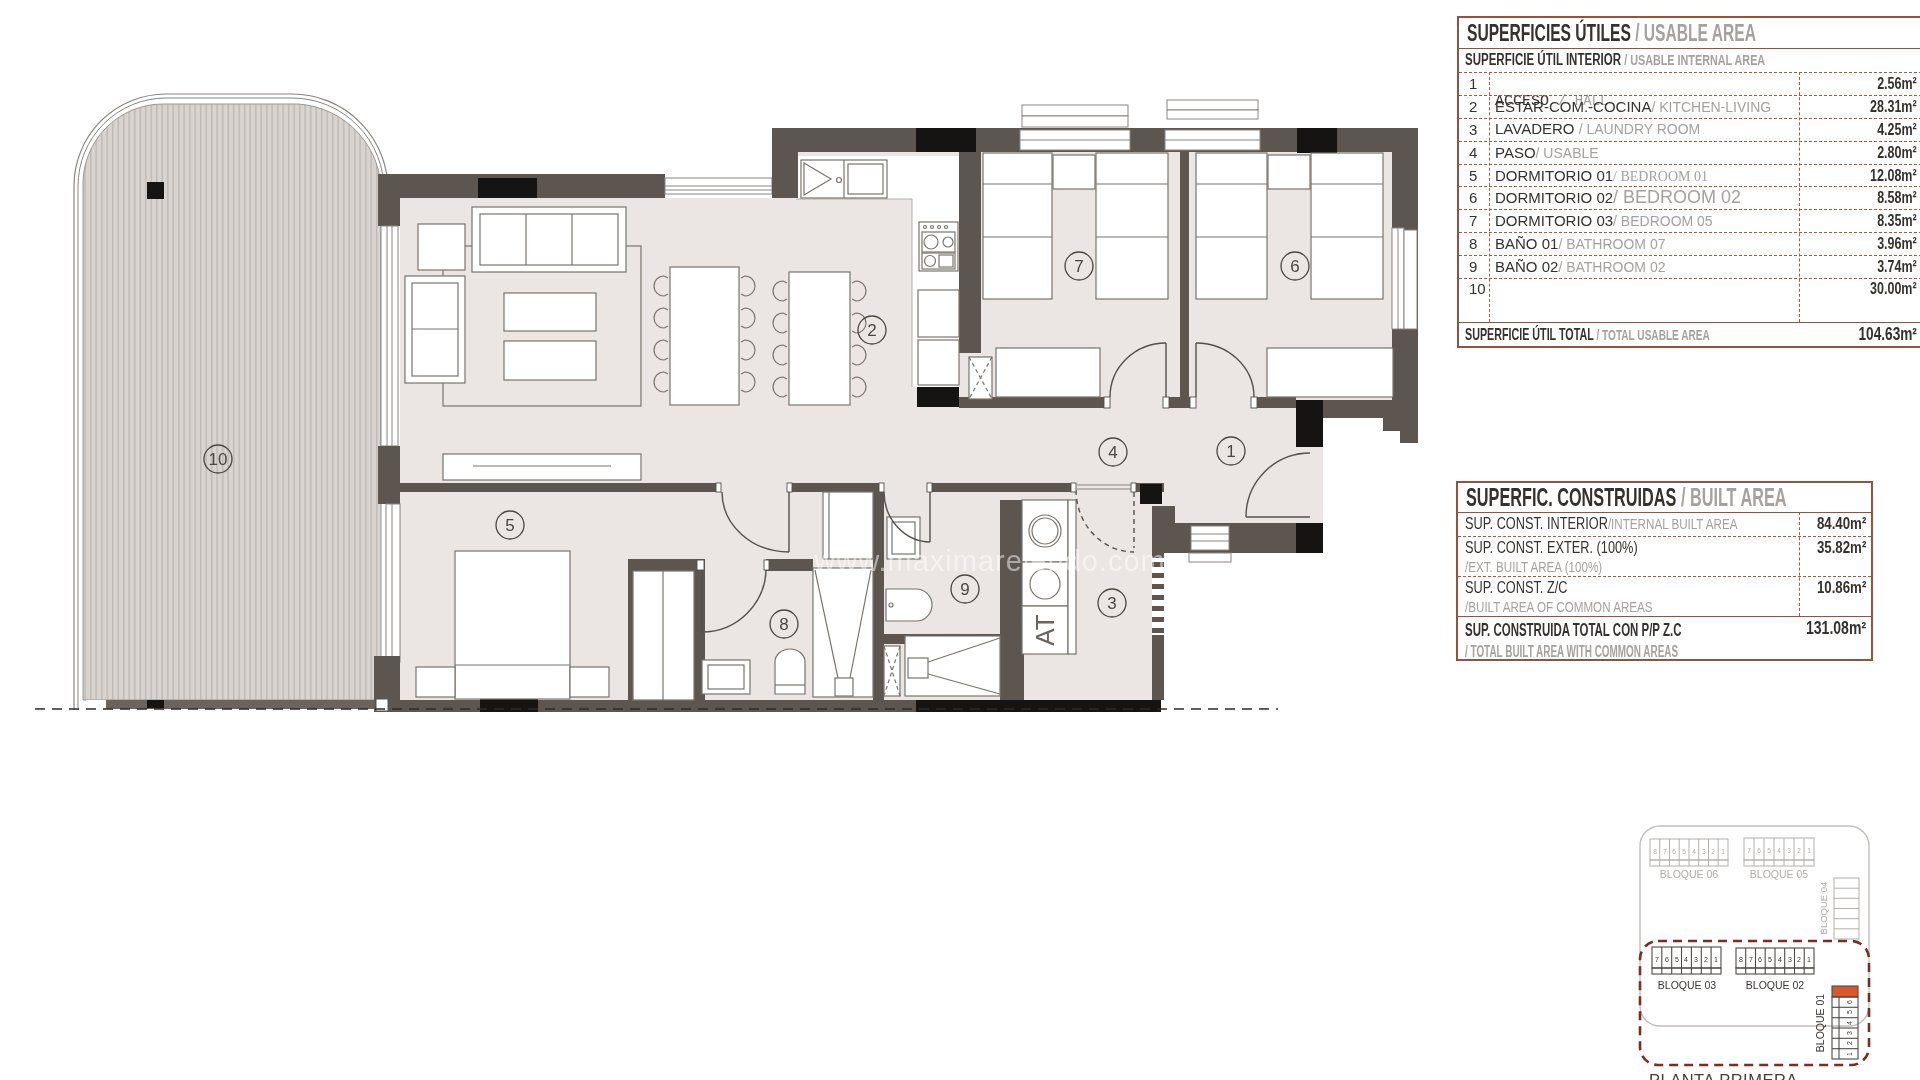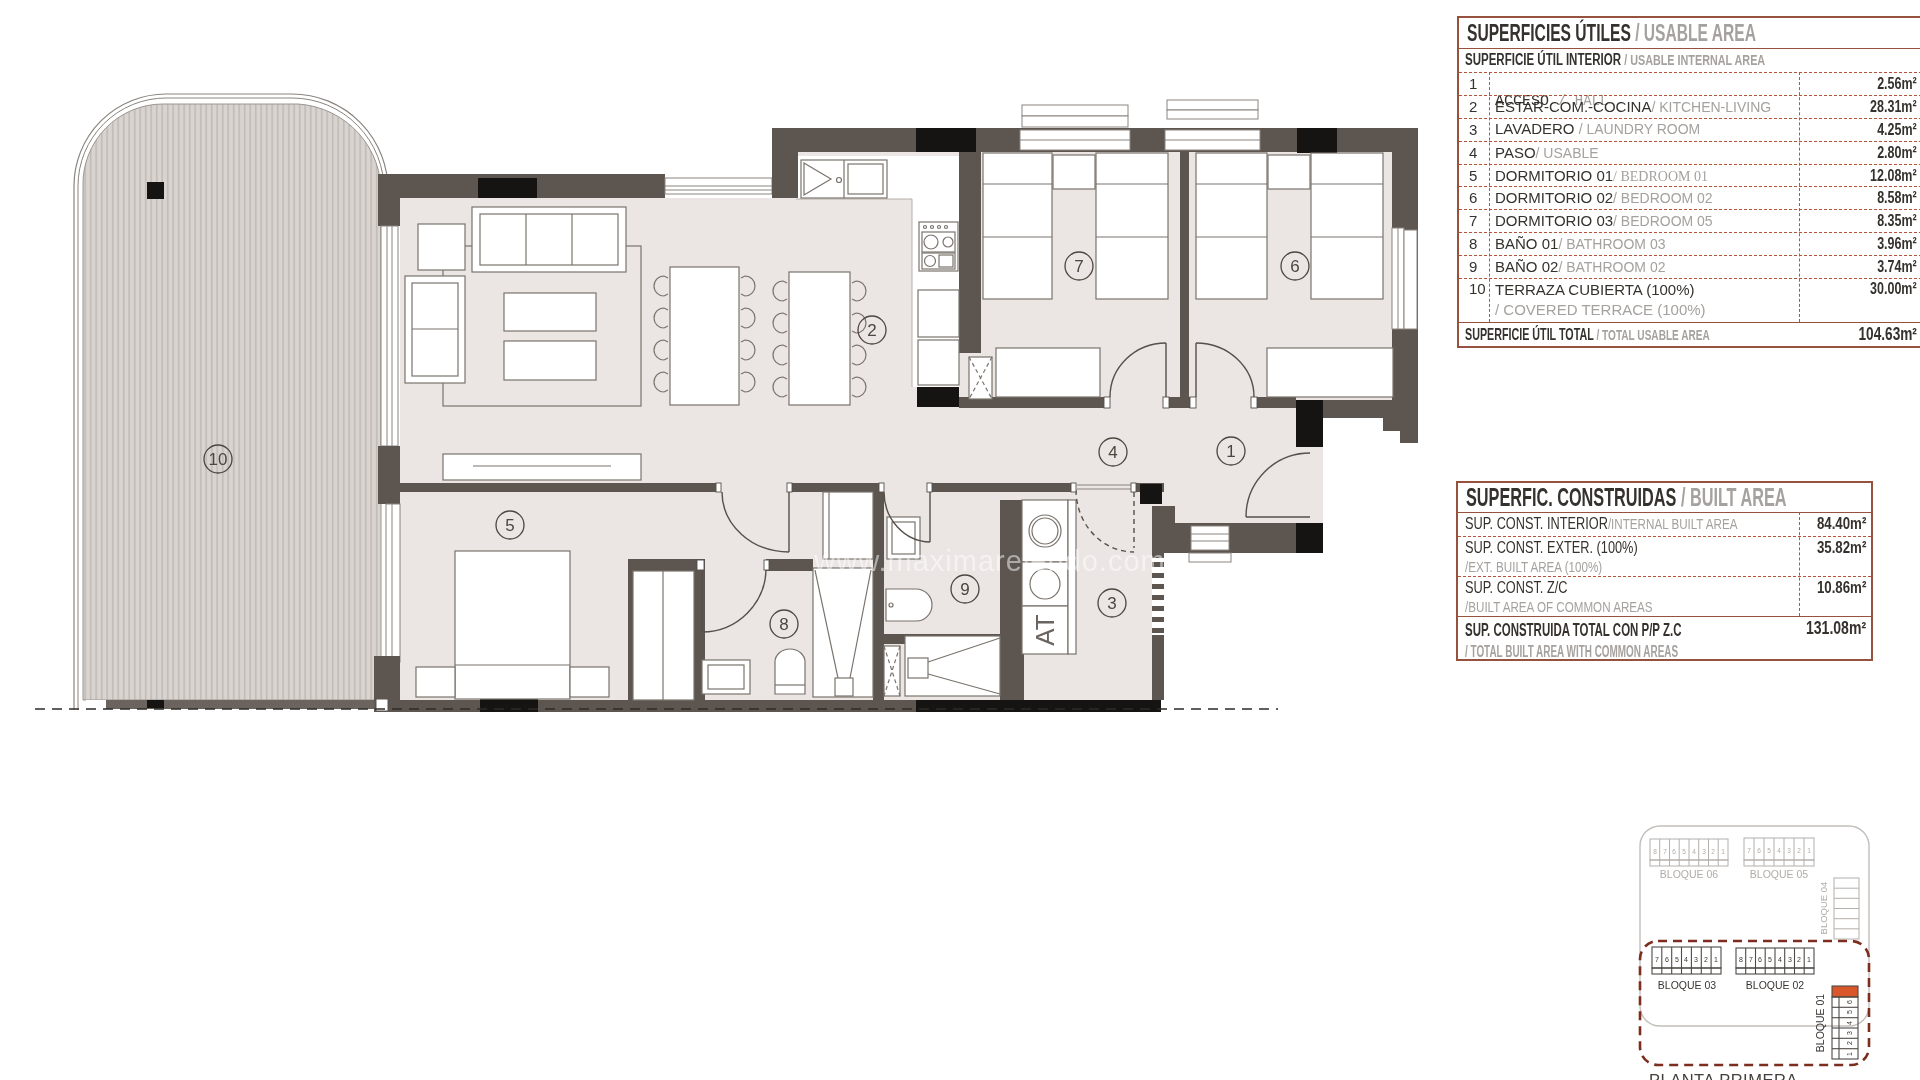--- a/index.html
+++ b/index.html
@@ -570,41 +570,40 @@
 <div class="abs dark" style="left:36px;top:122.7px;height:23px;line-height:23px;font-size:15px;white-space:nowrap;">PASO<span class="grey" style="font-size:14px;">/ USABLE</span></div>
 <div class="abs dark vx" style="right:5px;top:122.7px;height:23px;line-height:23px;font-size:16px;font-weight:bold;">2.80m²</div>
 
 <div class="abs" style="left:0;right:0;top:145.5px;border-top:1.5px dashed #b5523a;"></div>
 <div class="abs dark" style="left:10px;top:145.5px;height:23px;line-height:23px;font-size:15px;">5</div>
 <div class="abs dark" style="left:36px;top:145.5px;height:23px;line-height:23px;font-size:15px;white-space:nowrap;">DORMITORIO 01<span class="grey" style="font-size:14px;font-family:Liberation Serif, serif;">/ BEDROOM 01</span></div>
 <div class="abs dark vx" style="right:5px;top:145.5px;height:23px;line-height:23px;font-size:16px;font-weight:bold;">12.08m²</div>
 
 <div class="abs" style="left:0;right:0;top:168.4px;border-top:1.5px dashed #b5523a;"></div>
 <div class="abs dark" style="left:10px;top:168.4px;height:23px;line-height:23px;font-size:15px;">6</div>
-<div class="abs dark" style="left:36px;top:168.4px;height:23px;line-height:23px;font-size:15px;white-space:nowrap;">DORMITORIO 02<span class="grey" style="font-size:14px;">/ BEDROOM 02</span></div>
+<div class="abs dark" style="left:36px;top:168.4px;height:23px;line-height:23px;font-size:15px;white-space:nowrap;">DORMITORIO 02<span class="grey" style="font-size:18px;">/ BEDROOM 02</span></div>
 <div class="abs dark vx" style="right:5px;top:168.4px;height:23px;line-height:23px;font-size:16px;font-weight:bold;">8.58m²</div>
 
 <div class="abs" style="left:0;right:0;top:191.3px;border-top:1.5px dashed #b5523a;"></div>
 <div class="abs dark" style="left:10px;top:191.3px;height:23px;line-height:23px;font-size:15px;">7</div>
 <div class="abs dark" style="left:36px;top:191.3px;height:23px;line-height:23px;font-size:15px;white-space:nowrap;">DORMITORIO 03<span class="grey" style="font-size:14px;">/ BEDROOM 05</span></div>
 <div class="abs dark vx" style="right:5px;top:191.3px;height:23px;line-height:23px;font-size:16px;font-weight:bold;">8.35m²</div>
 
 <div class="abs" style="left:0;right:0;top:214.2px;border-top:1.5px dashed #b5523a;"></div>
 <div class="abs dark" style="left:10px;top:214.2px;height:23px;line-height:23px;font-size:15px;">8</div>
-<div class="abs dark" style="left:36px;top:214.2px;height:23px;line-height:23px;font-size:15px;white-space:nowrap;">BAÑO 01<span class="grey" style="font-size:14px;">/ BATHROOM 03</span></div>
+<div class="abs dark" style="left:36px;top:214.2px;height:23px;line-height:23px;font-size:15px;white-space:nowrap;">BAÑO 01<span class="grey" style="font-size:14px;">/ BATHROOM 07</span></div>
 <div class="abs dark vx" style="right:5px;top:214.2px;height:23px;line-height:23px;font-size:16px;font-weight:bold;">3.96m²</div>
 
 <div class="abs" style="left:0;right:0;top:237.1px;border-top:1.5px dashed #b5523a;"></div>
 <div class="abs dark" style="left:10px;top:237.1px;height:23px;line-height:23px;font-size:15px;">9</div>
 <div class="abs dark" style="left:36px;top:237.1px;height:23px;line-height:23px;font-size:15px;white-space:nowrap;">BAÑO 02<span class="grey" style="font-size:14px;">/ BATHROOM 02</span></div>
 <div class="abs dark vx" style="right:5px;top:237.1px;height:23px;line-height:23px;font-size:16px;font-weight:bold;">3.74m²</div>
 
 <div class="abs" style="left:0;right:0;top:260px;border-top:1.5px dashed #b5523a;"></div>
 <div class="abs dark" style="left:10px;top:262px;font-size:15px;">10</div>
-<div class="abs dark" style="left:36px;top:262px;font-size:15px;line-height:20px;white-space:nowrap;">TERRAZA CUBIERTA (100%)<br><span class="grey">/ COVERED TERRACE (100%)</span></div>
 <div class="abs dark vx" style="right:5px;top:262px;font-size:16px;font-weight:bold;">30.00m²</div>
 
 <div class="abs" style="left:0;right:0;top:304px;border-top:1.5px solid #96523c;"></div>
 <div class="abs dark sx65" style="left:6px;top:304px;height:24px;line-height:24px;font-size:16.5px;font-weight:bold;white-space:nowrap;">SUPERFICIE ÚTIL TOTAL <span class="grey" style="font-size:15.5px;">/ TOTAL USABLE AREA</span></div>
 <div class="abs dark vx" style="right:5px;top:304px;height:24px;line-height:24px;font-size:17.5px;font-weight:bold;">104.63m²</div>
 
 <div class="abs" style="left:30px;top:54px;height:250px;border-left:1.5px dashed #b5523a;"></div>
 <div class="abs" style="left:340px;top:54px;height:250px;border-left:1.5px dashed #b5523a;"></div>
 </div>
 

